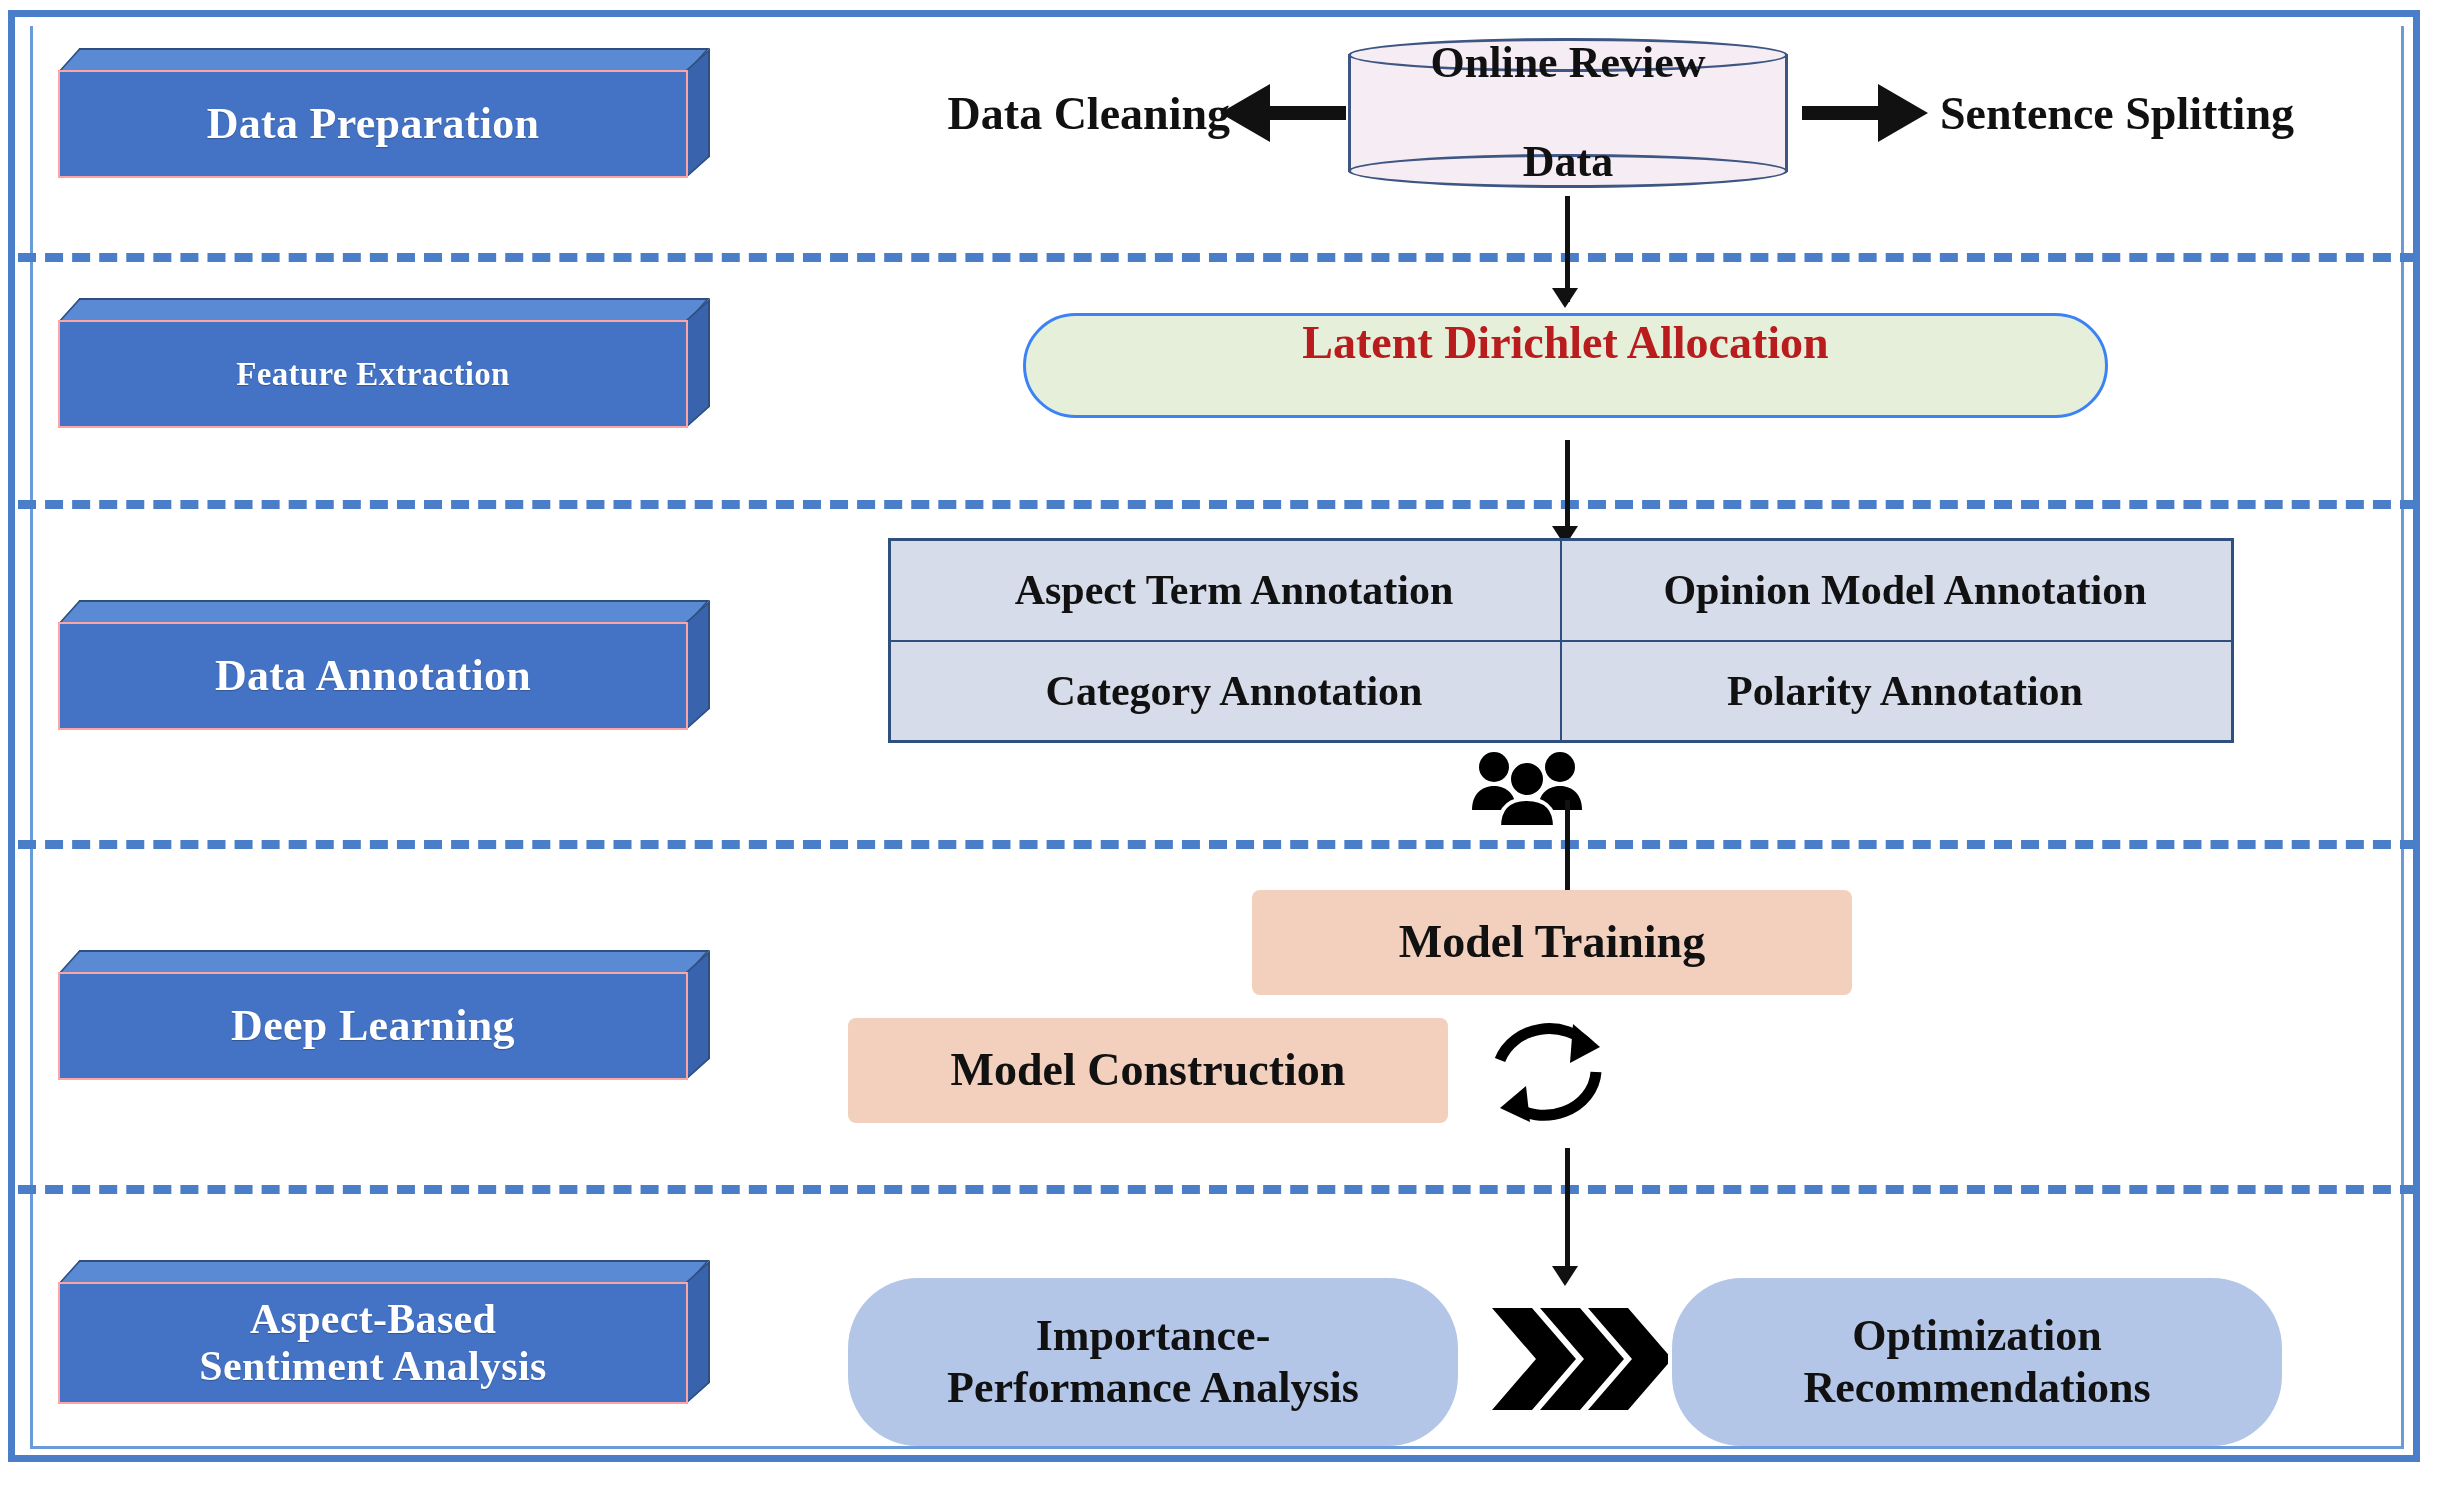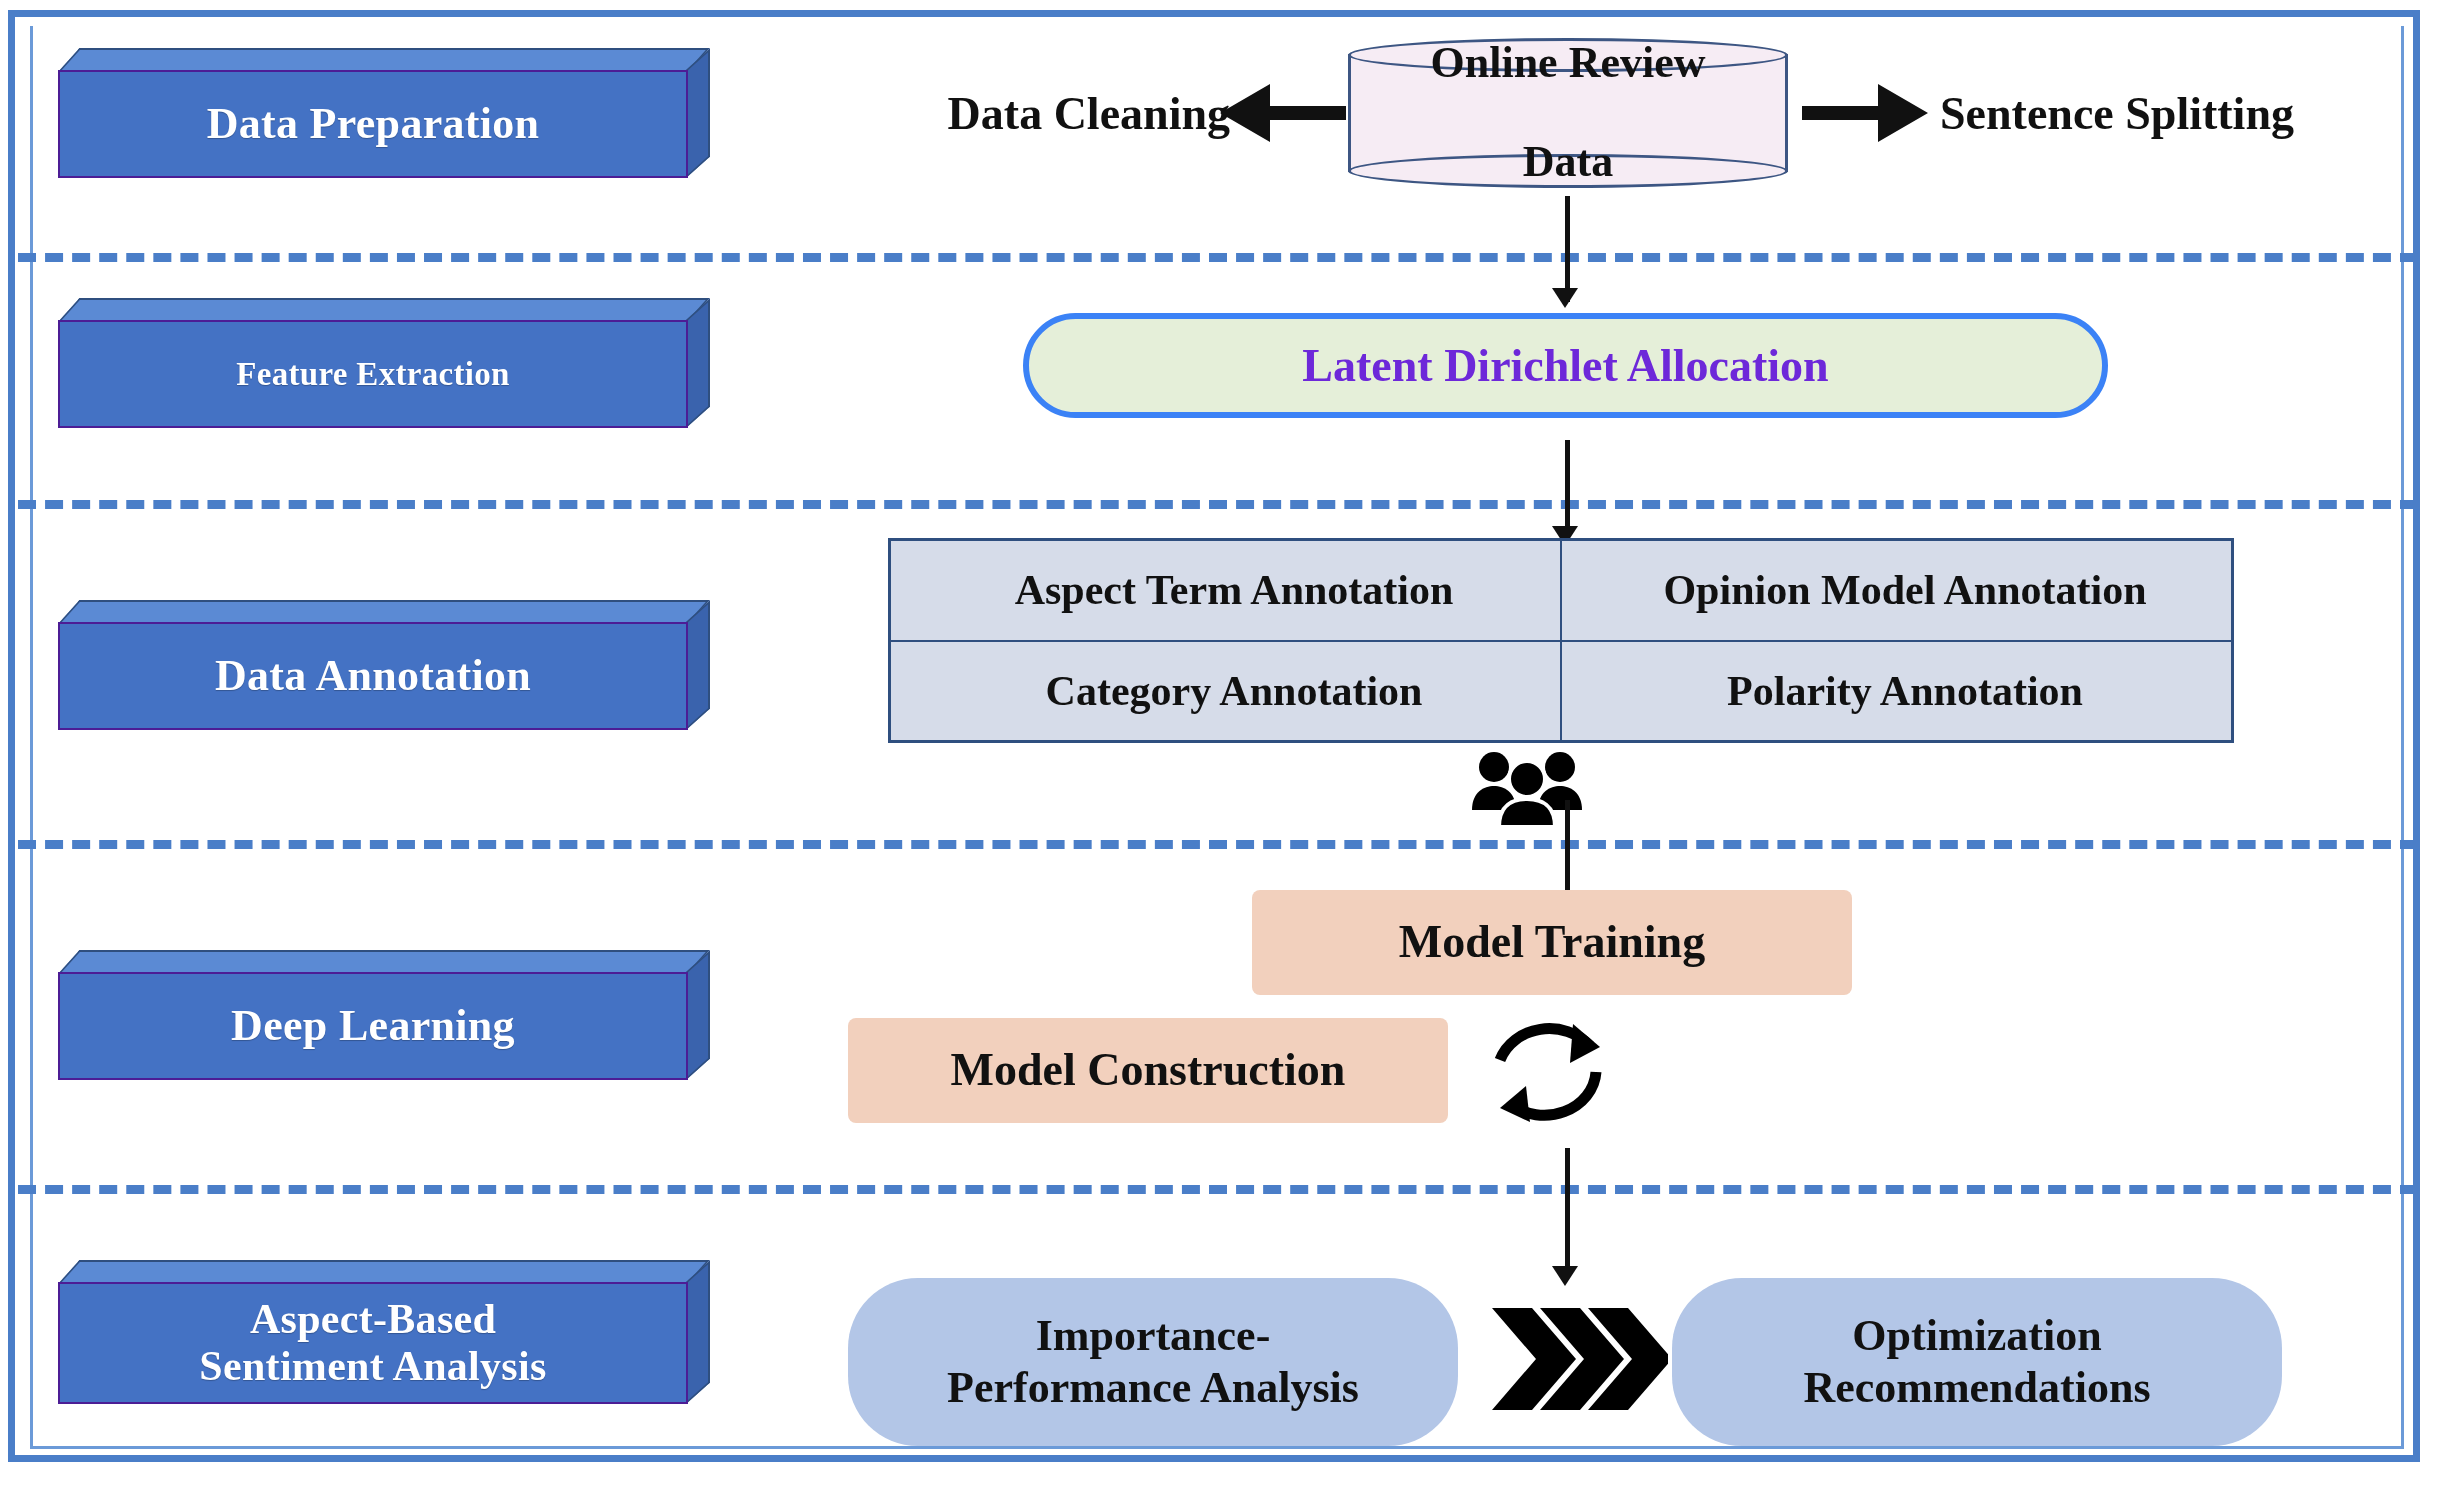--- a/index.html
+++ b/index.html
@@ -45,21 +45,21 @@
   .stage{
     position:absolute;
     box-sizing:border-box;
   }
   .stage .face{
     position:absolute;
     left:0; top:22px;
     width:100%;
     height:calc(100% - 22px);
     background:#4472c4;
-    border:2px solid #4c1d95;
+    border:2px solid #fca5a5;
     box-sizing:border-box;
     display:flex;
     align-items:center;
     justify-content:center;
     color:#ffffff;
     font-weight:bold;
     text-align:center;
     line-height:1.12;
     letter-spacing:0.3px;
     text-shadow:0 1px 1px rgba(0,0,0,.25);
@@ -145,28 +145,27 @@
     color:#111111;
     white-space:nowrap;
     display:flex;
     align-items:center;
   }
 
   
   .stadium{
     position:absolute;
     background:#e5efd9;
-    border:6px solid #3b82f6;
+    border:3px solid #3b82f6;
     border-radius:999px;
     box-sizing:border-box;
     display:flex;
-    align-items:center;
     justify-content:center;
     font-weight:bold;
-    color:#6d28d9;
+    color:#b91c1c;
   }
 
   
   .anno-table{
     position:absolute;
     border:3px solid #2f4f7f;
     box-sizing:border-box;
     display:grid;
     grid-template-columns:1fr 1fr;
     grid-template-rows:1fr 1fr;

